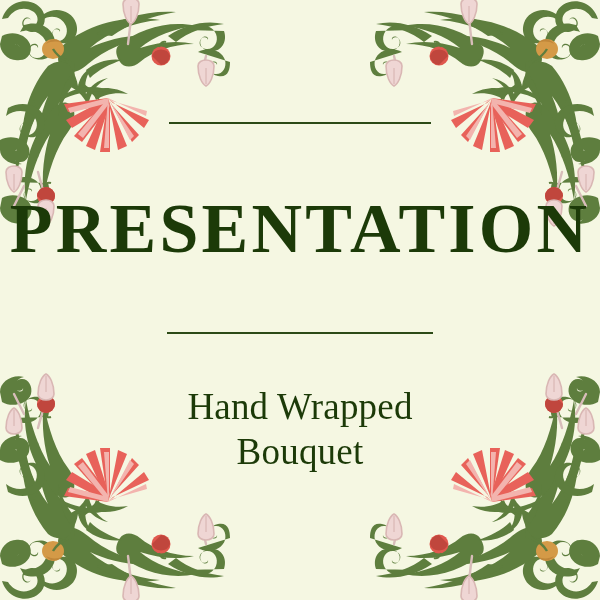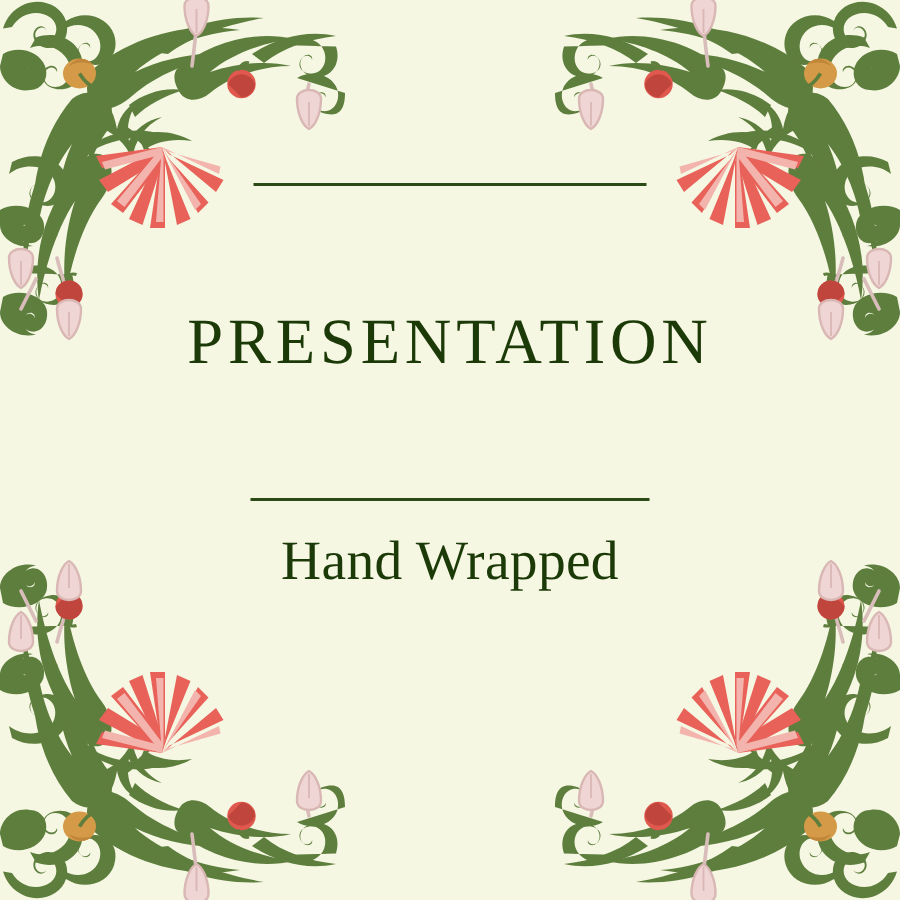--- a/index.html
+++ b/index.html
@@ -40,42 +40,42 @@
     height: 2px;
     background: #2C4A16;
     margin: 0 auto;
   }
   .rule-top { width: 262px; }
   .rule-bottom { width: 266px; }
 
   .title {
     color: #1C3A08;
     font-family: "Liberation Serif", serif;
-    font-weight: normal;
-    font-size: 43px;
+    font-weight: bold;
+    font-size: 70px;
     line-height: 62px;
     letter-spacing: 3.5px;
     margin: 12px 0 10px 0;
     padding: 0;
     text-align: center;
     white-space: pre-line;
   }
   .title-line { display: block; }
   .title-line-1 { letter-spacing: 3.2px; }
   .title-line-2 { letter-spacing: 5px; }
 
   .subtitle {
     color: #1C3A08;
     font-family: "Liberation Serif", serif;
     font-weight: normal;
     font-size: 37px;
     line-height: 45px;
     letter-spacing: 0.2px;
     margin: 0;
-    padding-top: 18px;
+    padding-top: 50px;
     text-align: center;
   }
   .sub-line { display: block; }
 </style>
 </head>
 <body>
 
 <div id="poster">
 
   <div class="corner c-tl">
@@ -432,16 +432,17 @@
     <div class="rule rule-top"></div>
 
     <h1 class="title">
       <span class="title-line title-line-1">PRESENTATION</span>
     </h1>
 
     <div class="rule rule-bottom"></div>
 
     <h2 class="subtitle">
       <span class="sub-line">Hand Wrapped</span>
+      <span class="sub-line">Bouquet</span>
     </h2>
   </div>
 
 </div>
 
 </body></html>

